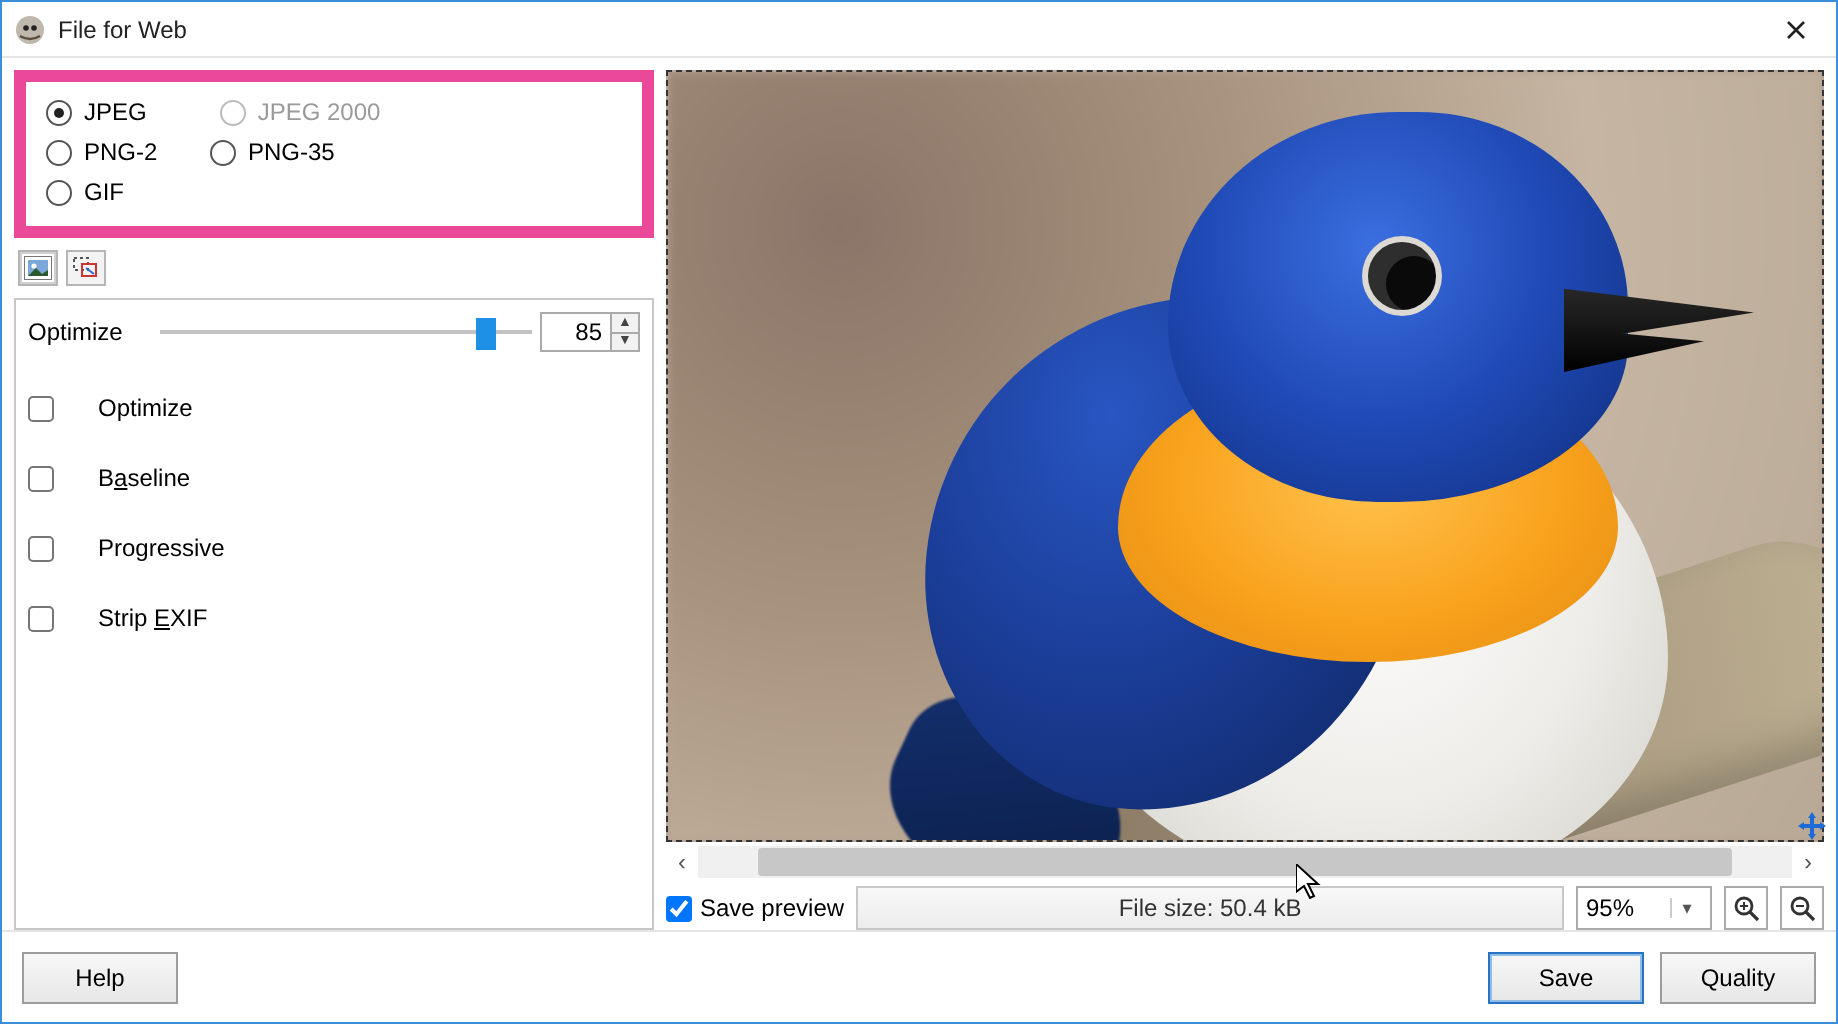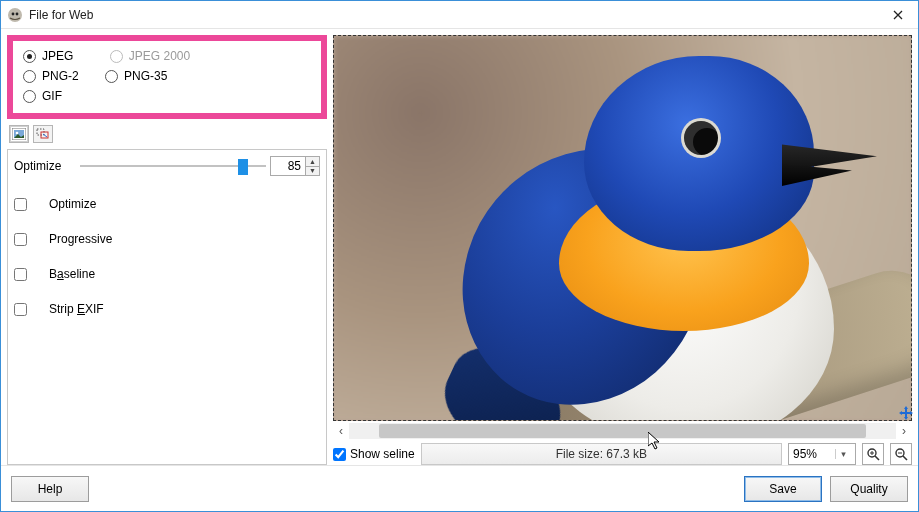--- a/index.html
+++ b/index.html
@@ -147,25 +147,25 @@
           </div>
         </div>
 
 
         <label class="check-row">
           <input type="checkbox" style="">
           <span>Optimize</span>
         </label>
         <label class="check-row">
           <input type="checkbox" style="">
+          <span><span>B</span><span class="ul">a</span><span>seline</span></span>
+        </label>
+        <label class="check-row">
+          <input type="checkbox" style="">
           <span>Progressive</span>
-        </label>
-        <label class="check-row">
-          <input type="checkbox" style="">
-          <span><span>B</span><span class="ul">a</span><span>seline</span></span>
         </label>
         <label class="check-row">
           <input type="checkbox" style="">
           <span><span>Strip </span><span class="ul">E</span><span>XIF</span></span>
         </label>
       </div>
     </div>
 
     <div class="right">
       <div class="preview-frame">
@@ -192,24 +192,24 @@
         <div class="btn">‹</div>
         <div class="trk">
             <div class="th"></div>
           </div>
         <div class="btn">›</div>
       </div>
 
       <div class="under">
         <label class="show">
           <input type="checkbox" checked="" style="">
-          <span>Show seline</span>
+          <span>Save preview</span>
         </label>
         <div class="fsbar">
-          <span>File size: 67.3 kB</span>
+          <span>File size: 50.4 kB</span>
         </div>
         <div class="zoom-sel">
           <span class="cv">95%</span>
           <span class="dd">▾</span>
         </div>
         <div class="zbtn">
           <svg viewBox="0 0 14 14" width="14" height="14">
               <circle cx="6" cy="6" r="4" fill="none" stroke="#333" stroke-width="1.4"></circle>
               <line x1="9" y1="9" x2="13" y2="13" stroke="#333" stroke-width="1.6"></line>
               <line x1="6" y1="4" x2="6" y2="8" stroke="#333"></line>

